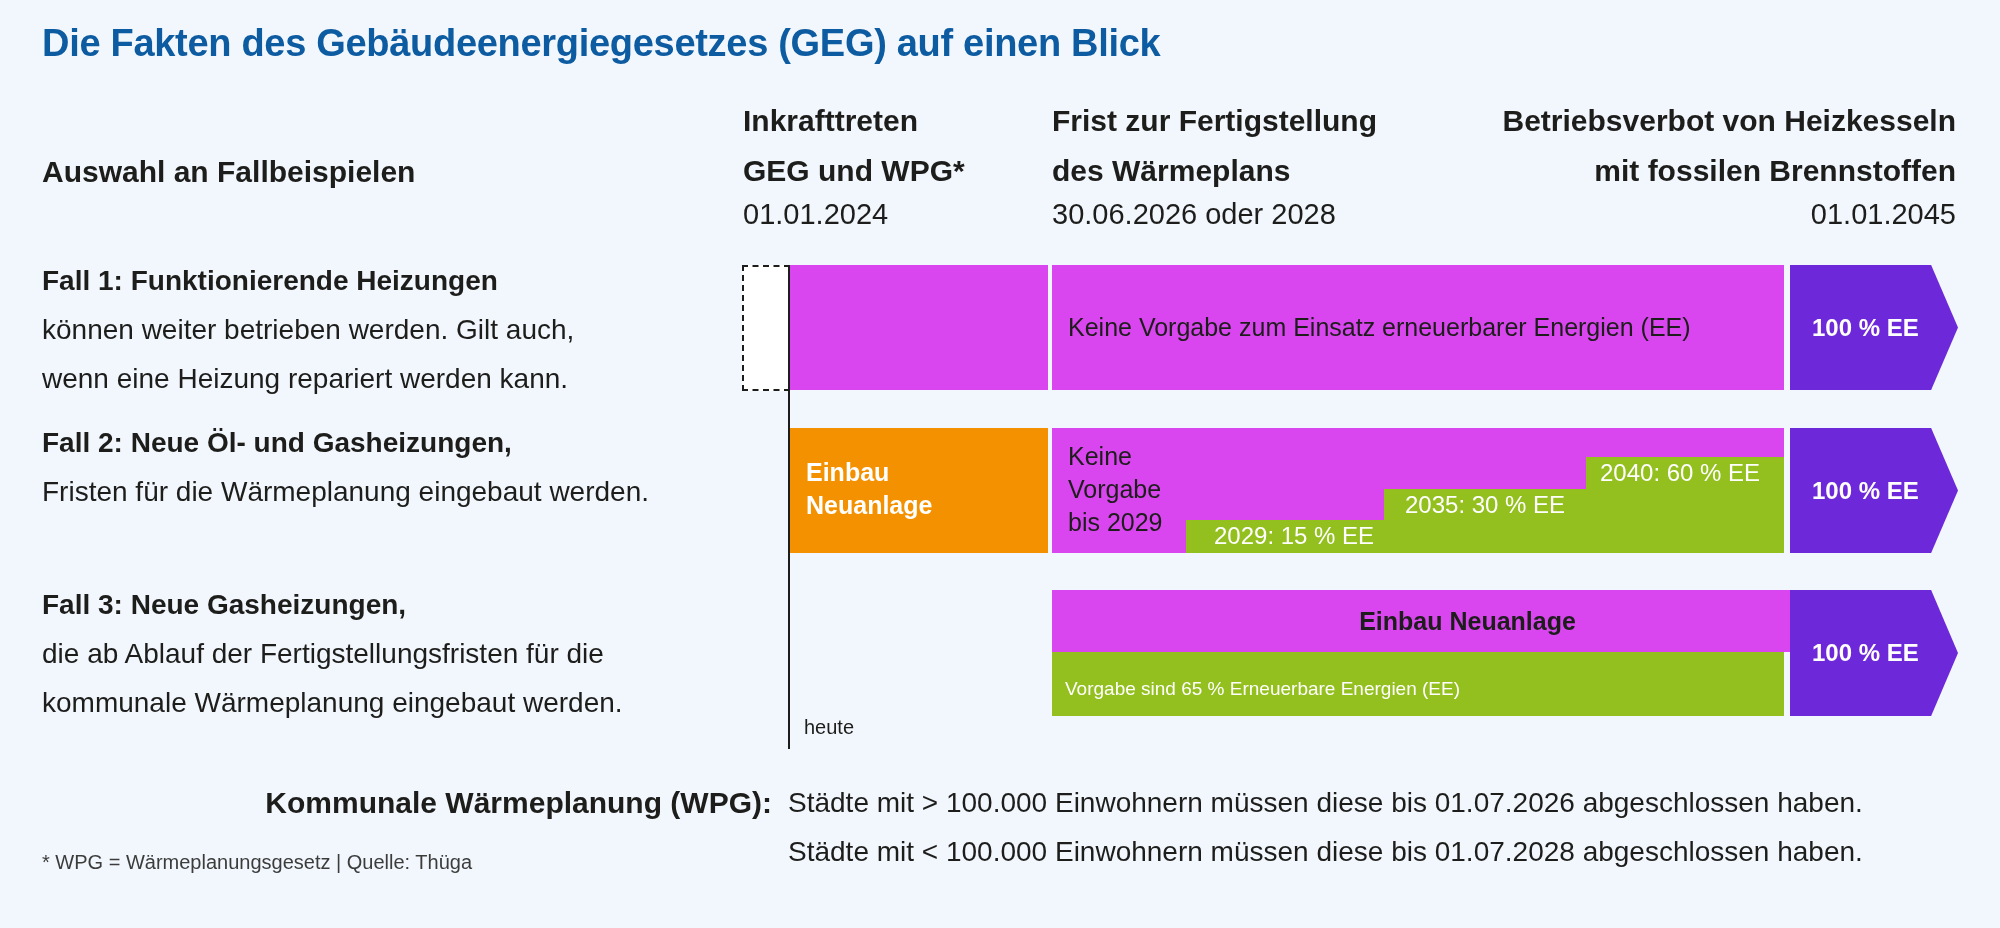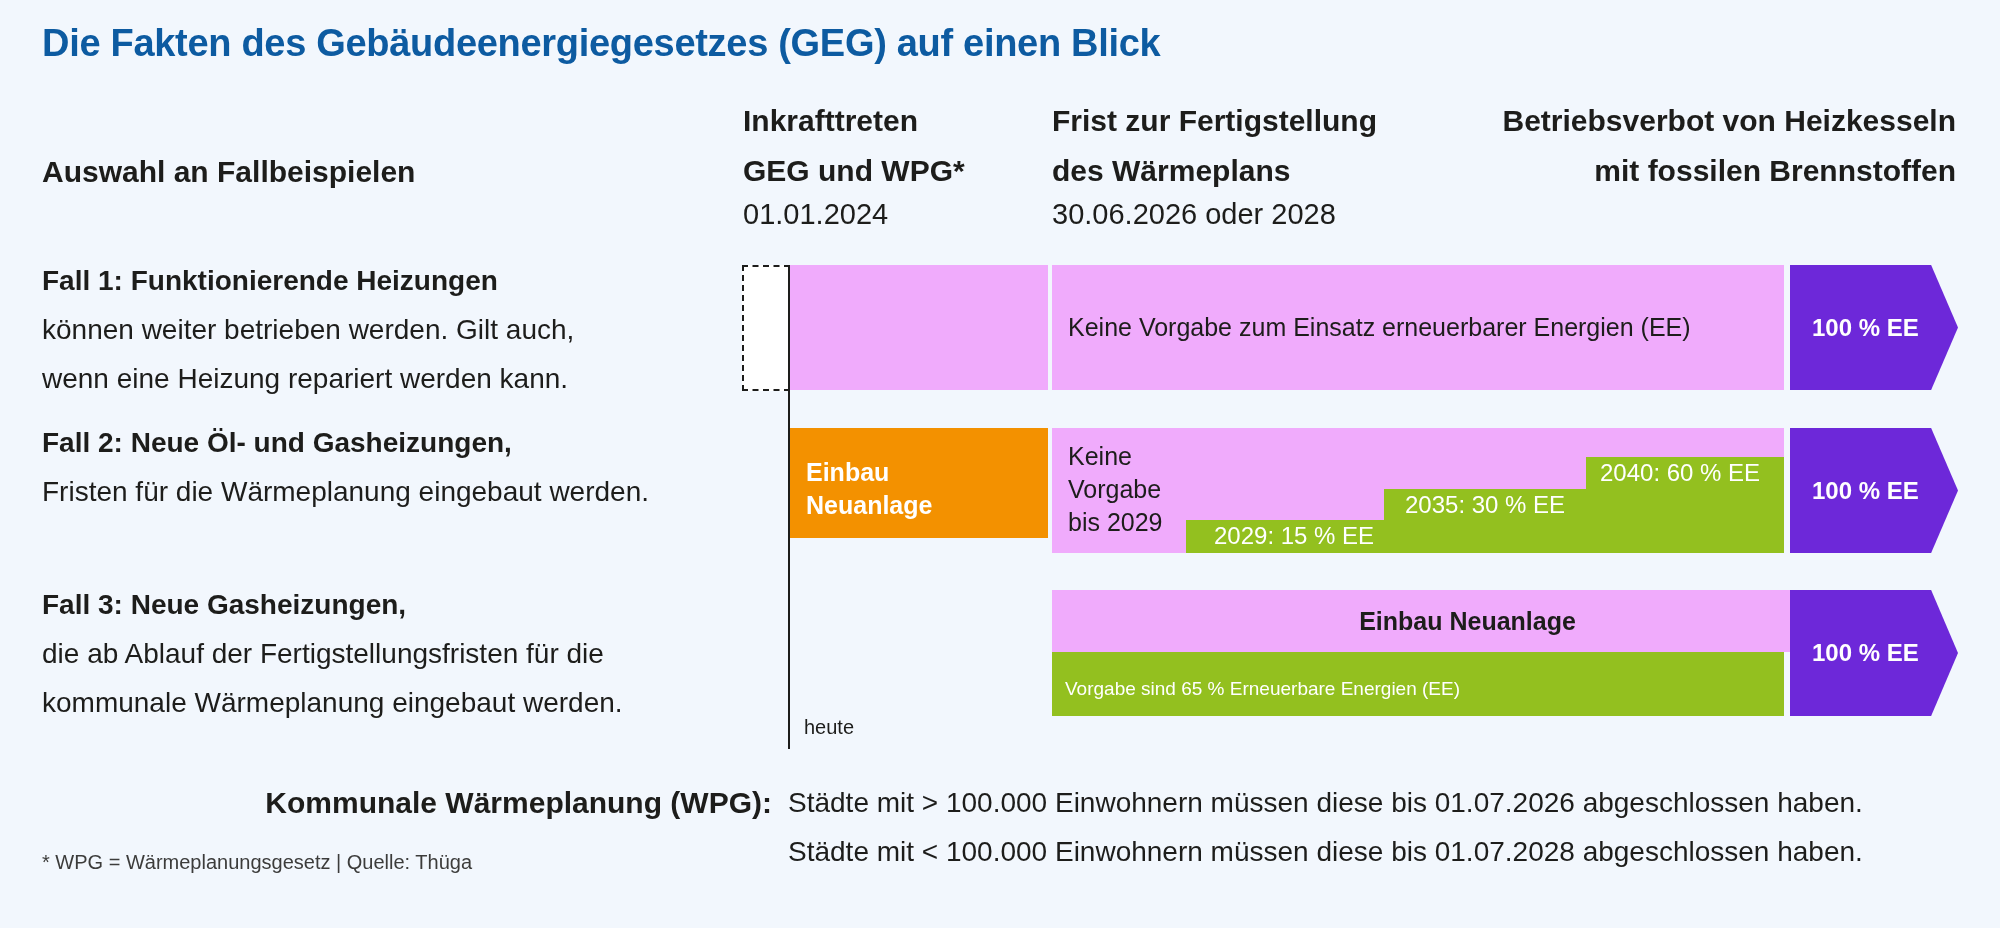--- a/index.html
+++ b/index.html
@@ -9,21 +9,21 @@
       color: #1d1d1b; position: relative; overflow: hidden;
     }
     .abs { position: absolute; }
     .title { left: 42px; top: 22px; font-size: 38px; font-weight: bold; color: #0d5ba1; letter-spacing: -0.3px; white-space: nowrap; }
     .hdr { font-size: 30px; font-weight: bold; line-height: 50px; white-space: nowrap; }
     .date { font-size: 29px; white-space: nowrap; }
     .case { left: 42px; width: 700px; font-size: 28px; line-height: 49px; }
     .case .ct { font-weight: bold; display: block; }
     .case .cd { display: block; }
     .bar { position: absolute; }
-    .gray { background: #f0abfc; }
+    .gray { background: #d946ef; }
     .green { background: #93c01f; }
     .orange { background: #f39100; }
     .txt-dark { color: #1d1d1b; }
     .txt-white { color: #ffffff; }
     .arrow {
       position: absolute; background: #6d28d9;
       clip-path: polygon(0 0, 84% 0, 100% 50%, 84% 100%, 0 100%);
       color: #fff; font-size: 24px; font-weight: bold;
       display: flex; align-items: center; padding-left: 22px; box-sizing: border-box;
     }
@@ -49,20 +49,21 @@
 
 <div class="abs" style="left:1052px; top:96px;">
   <div class="hdr">Frist zur Fertigstellung</div>
   <div class="hdr">des Wärmeplans</div>
   <div class="date" style="margin-top:2px;">30.06.2026 oder 2028</div>
 </div>
 
 <div class="abs" style="right:44px; top:96px; text-align:right;">
   <div class="hdr">Betriebsverbot von Heizkesseln</div>
   <div class="hdr">mit fossilen Brennstoffen</div>
+  <div class="date" style="margin-top:2px;">01.01.2045</div>
 </div>
 
 <div class="abs case" style="top:256px;">
   <span class="ct">Fall 1: Funktionierende Heizungen</span>
   <span class="cd">können weiter betrieben werden. Gilt auch,</span>
   <span class="cd">wenn eine Heizung repariert werden kann.</span>
 </div>
 <div class="abs case" style="top:418px;">
   <span class="ct">Fall 2: Neue Öl- und Gasheizungen,</span>
   <span class="cd">Fristen für die Wärmeplanung eingebaut werden.</span>
@@ -78,21 +79,21 @@
 <div class="abs" style="left:804px; top:716px; font-size:20px;">heute</div>
 
 <div class="bar gray" style="left:790px; top:265px; width:258px; height:125px;"></div>
 <div class="bar gray" style="left:1052px; top:265px; width:732px; height:125px; display:flex; align-items:center; padding-left:16px; box-sizing:border-box;">
   <span style="font-size:25px;" class="txt-dark">Keine Vorgabe zum Einsatz erneuerbarer Energien (EE)</span>
 </div>
 <div class="arrow" style="left:1790px; top:265px; width:168px; height:125px;">
   <span>100 % EE</span>
 </div>
 
-<div class="bar orange" style="left:790px; top:428px; width:258px; height:110px; padding:28px 0 0 16px; box-sizing:border-box; font-size:25px; font-weight:bold; line-height:33px;">
+<div class="bar orange" style="left:790px; top:428px; width:258px; height:125px; padding:28px 0 0 16px; box-sizing:border-box; font-size:25px; font-weight:bold; line-height:33px;">
   <div class="txt-white">Einbau</div>
   <div class="txt-white">Neuanlage</div>
 </div>
 <div class="bar gray" style="left:1052px; top:428px; width:732px; height:125px;"></div>
 <div class="abs" style="left:1068px; top:440px; font-size:25px; line-height:33px;">
   <div>Keine</div>
   <div>Vorgabe</div>
   <div>bis 2029</div>
 </div>
 <div class="bar green" style="left:1186px; top:520px; width:598px; height:33px;"></div>

